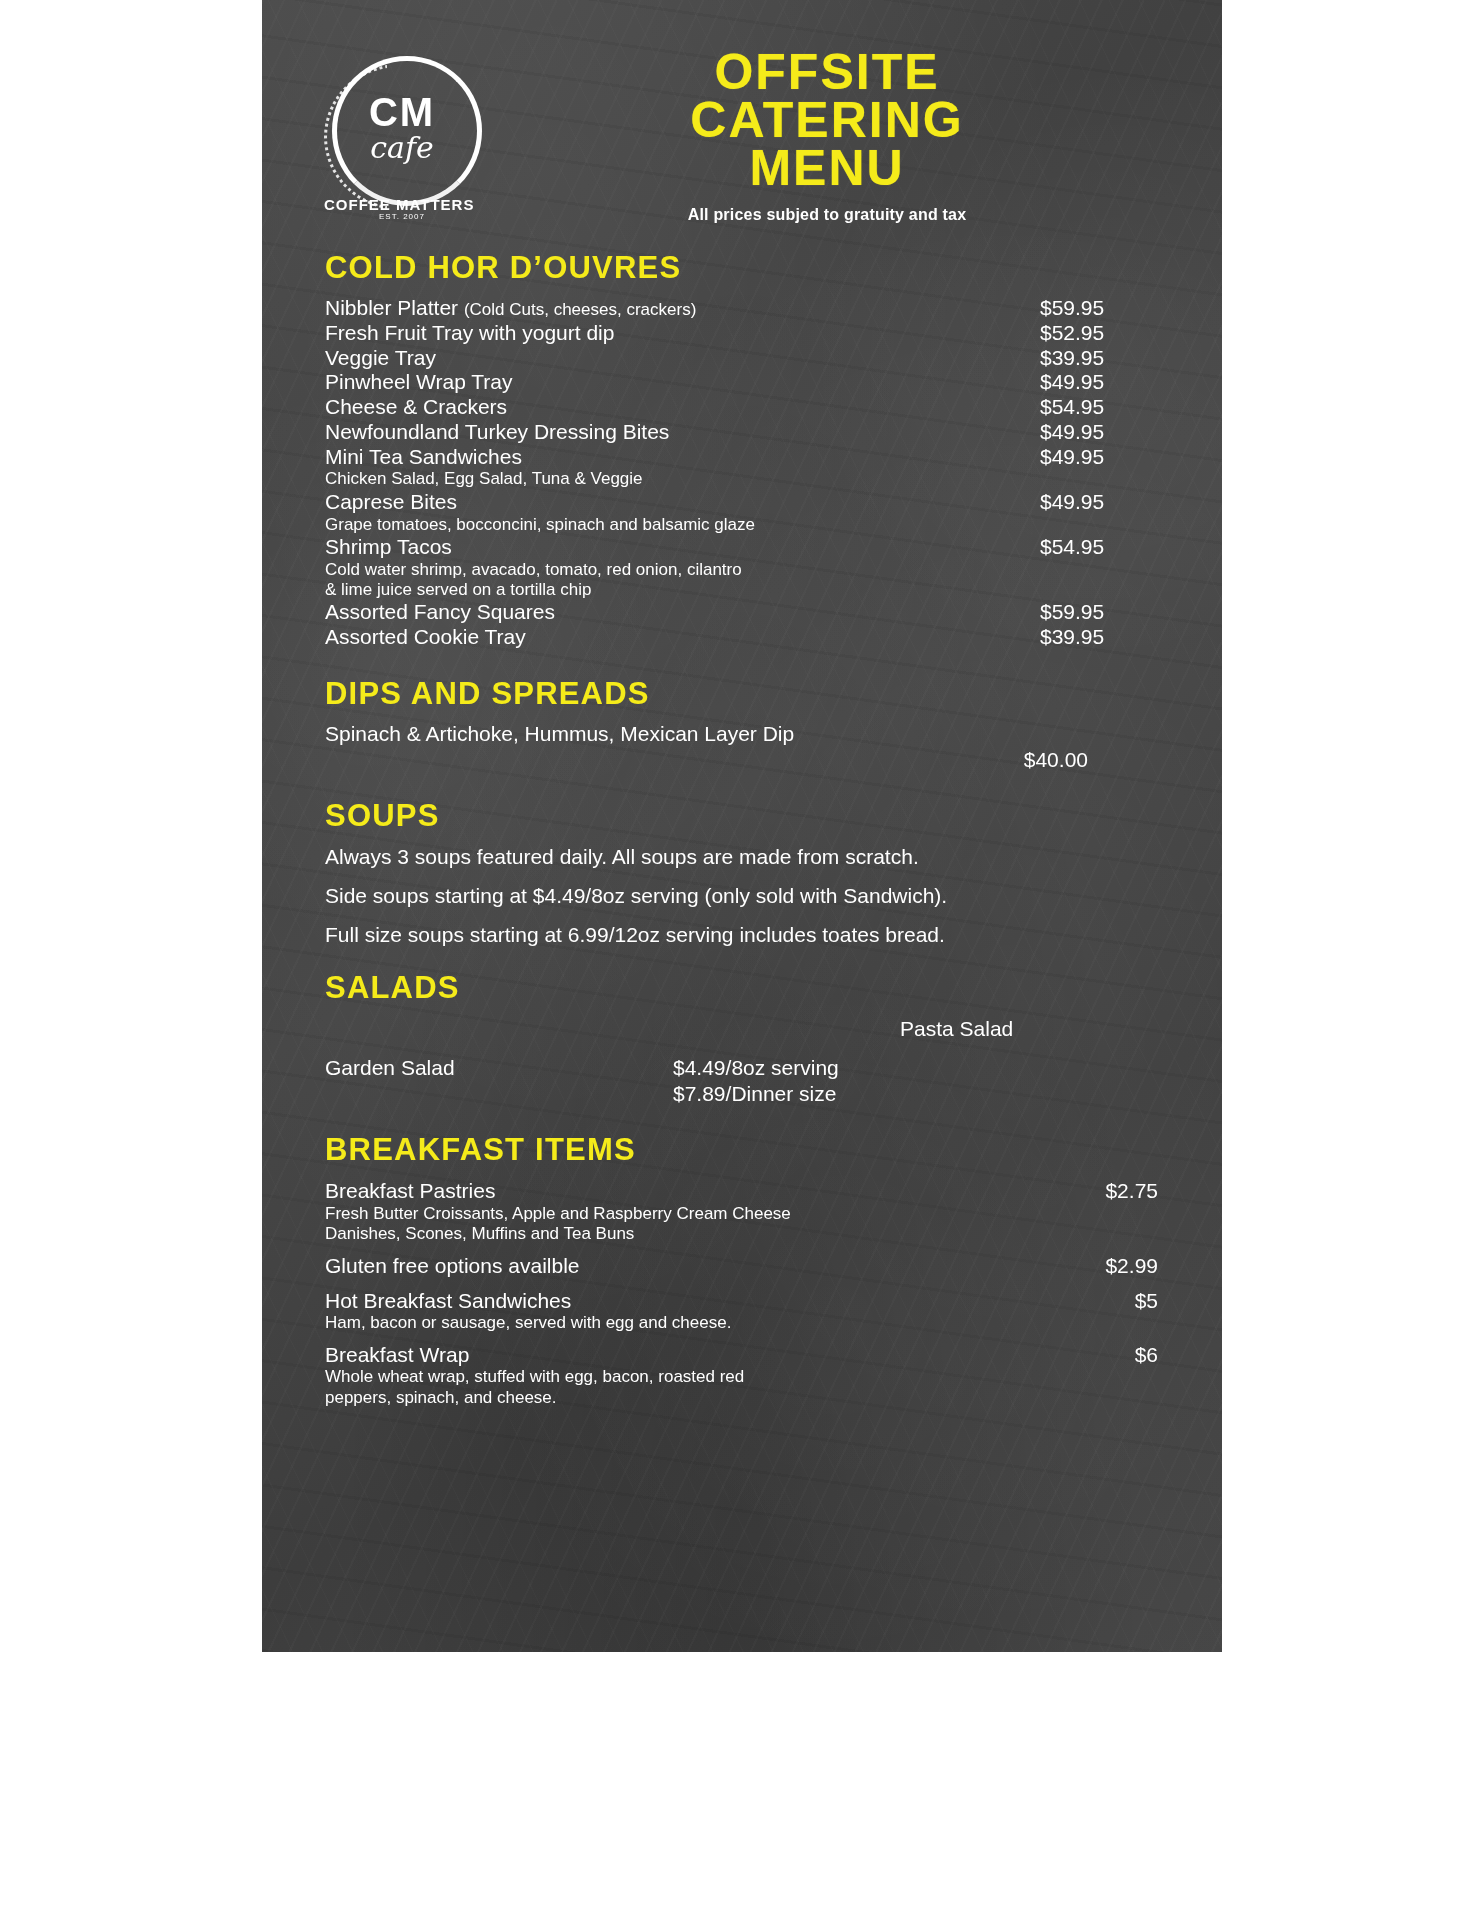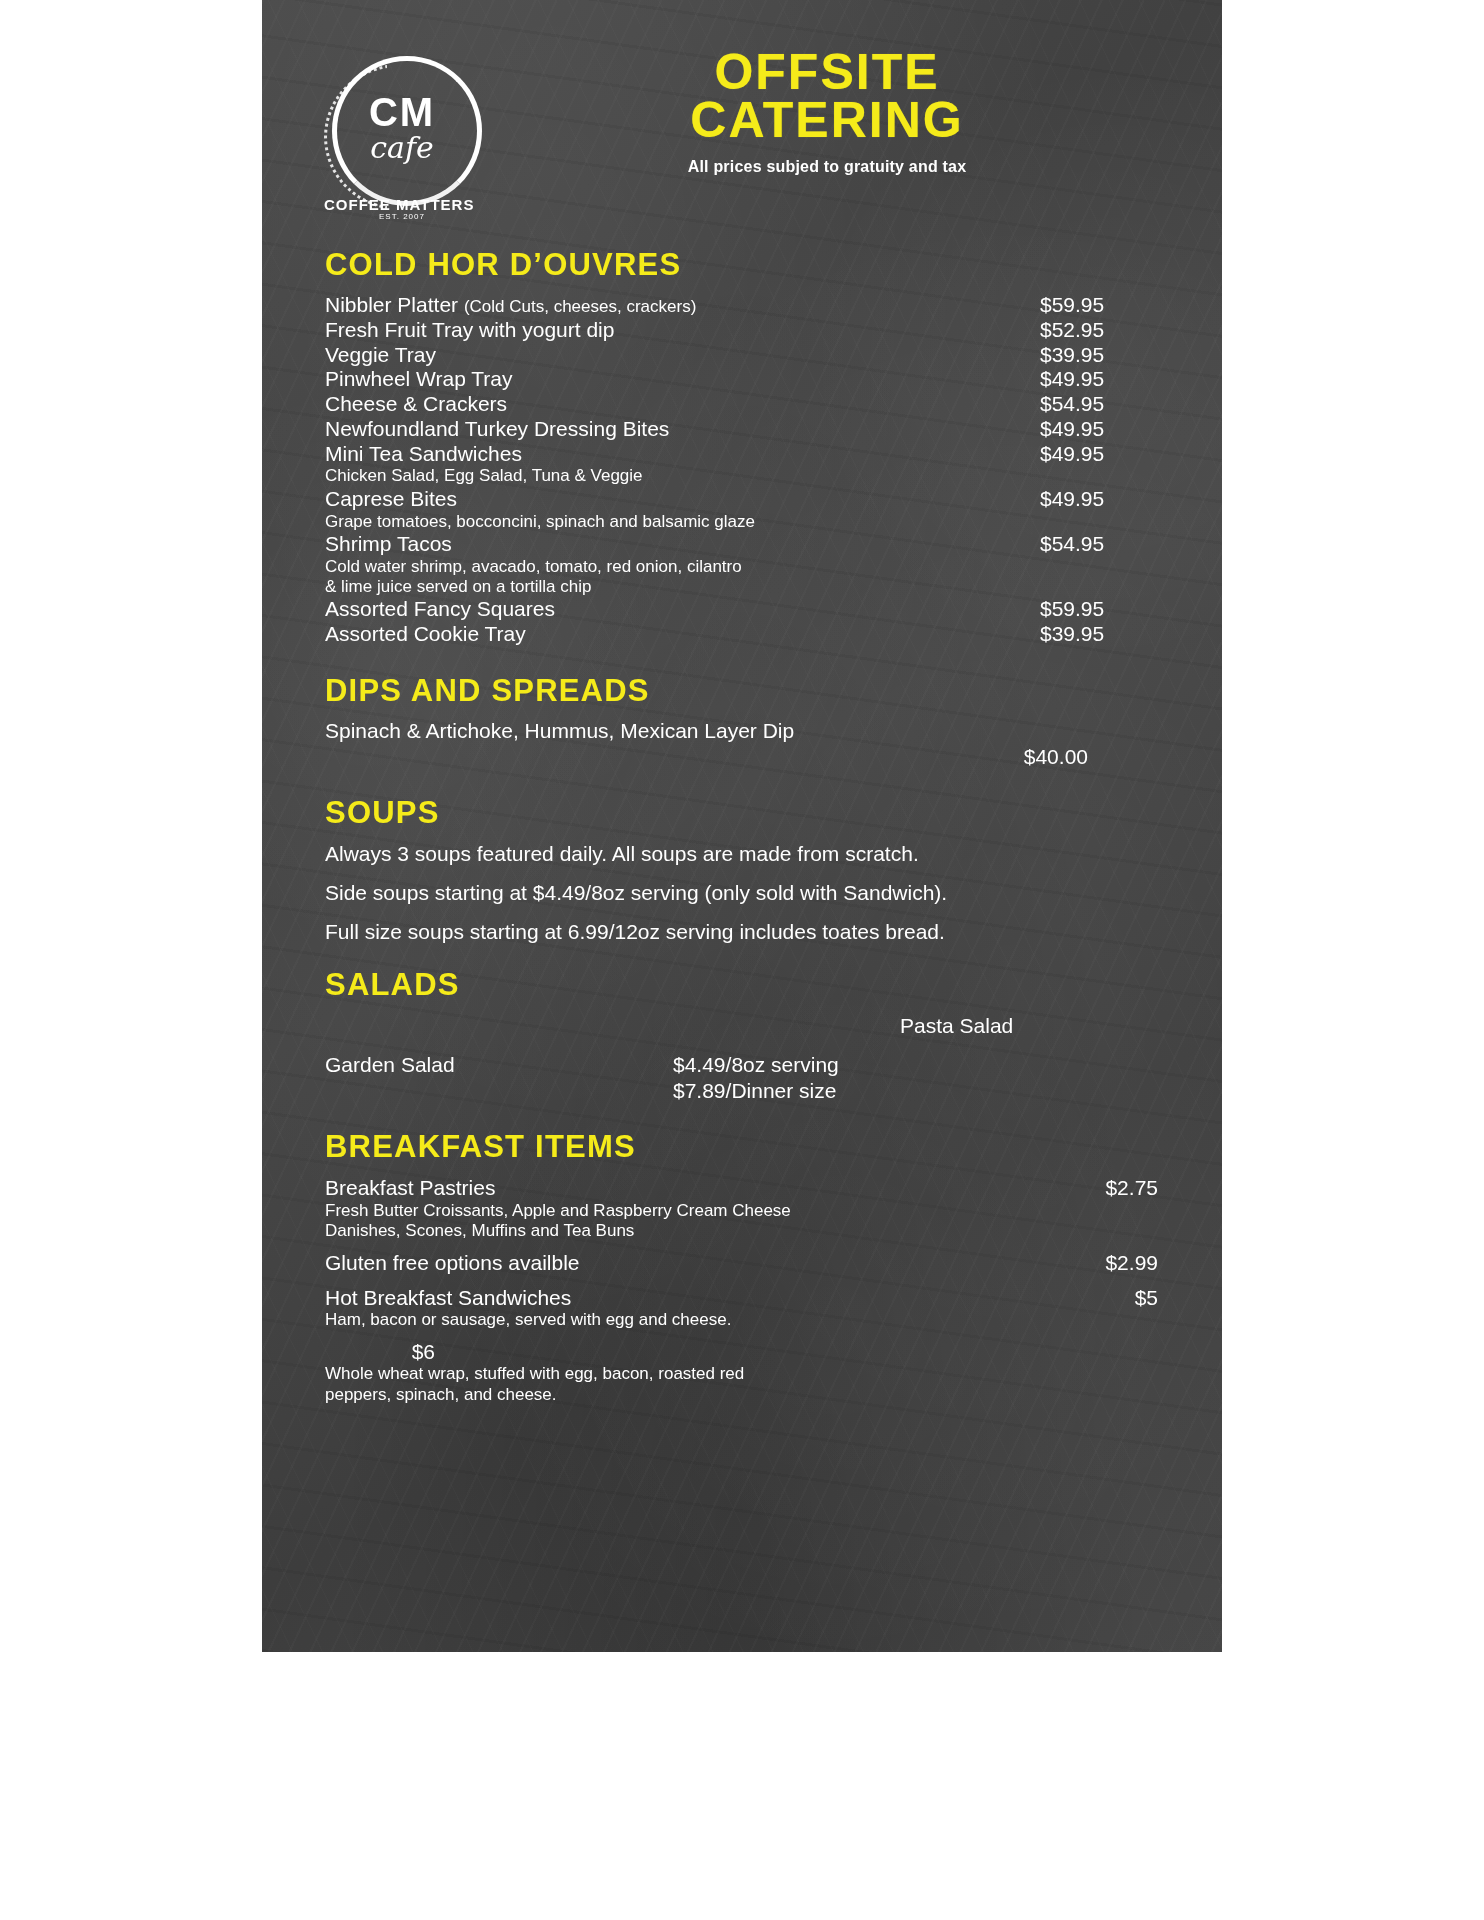--- a/index.html
+++ b/index.html
@@ -276,20 +276,21 @@
           <div class="logo-ring2"></div>
           <div class="logo-cm">CM</div>
           <div class="logo-cafe">cafe</div>
           <div class="logo-brand">COFFEE MATTERS</div>
           <div class="logo-est">EST. 2007</div>
         </div>
         <div class="title-block">
           <div class="menu-title">
             <span class="ln">OFFSITE</span>
             <span class="ln">CATERING</span>
+            <span class="ln">MENU</span>
           </div>
           <div class="menu-sub">All prices subjed to gratuity and tax</div>
         </div>
       </div>
 
       <div class="section-head">COLD HOR D’OUVRES</div>
 
       <div>
         <div class="row">
           <div class="name"><span>Nibbler Platter</span> <span class="small">(Cold Cuts, cheeses, crackers)</span></div>
@@ -376,20 +377,21 @@
           <div class="price">$2.99</div>
         </div>
 
         <div class="bk-row">
           <div class="name">Hot Breakfast Sandwiches</div>
           <div class="price">$5</div>
         </div>
         <div class="desc">Ham, bacon or sausage, served with egg and cheese.</div>
 
         <div class="bk-row">
+          <div class="name">Breakfast Wrap</div>
           <div class="price">$6</div>
         </div>
         <div class="desc" style="white-space: pre-line;">Whole wheat wrap, stuffed with egg, bacon, roasted red
 peppers, spinach, and cheese.</div>
       </div>
 
     </div>
 
     <div class="footer-site">COFFEEMATTERS.CA</div>
   </div>

